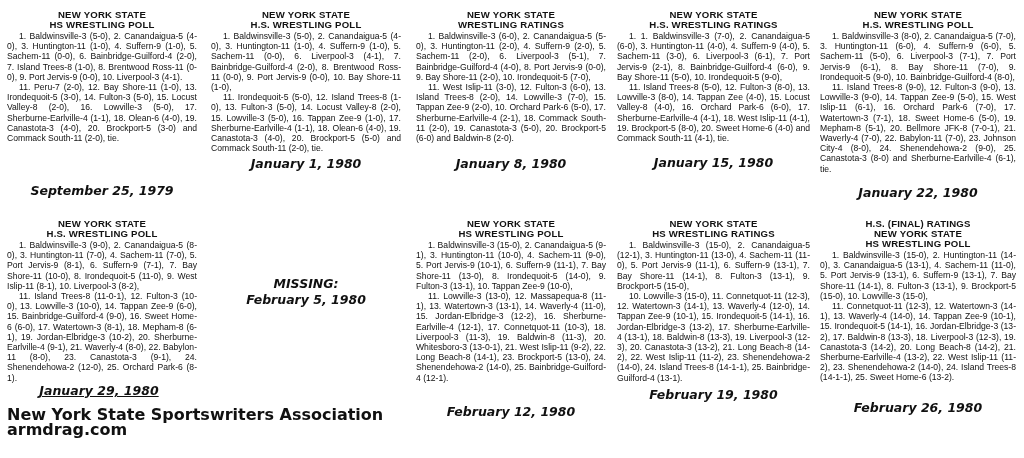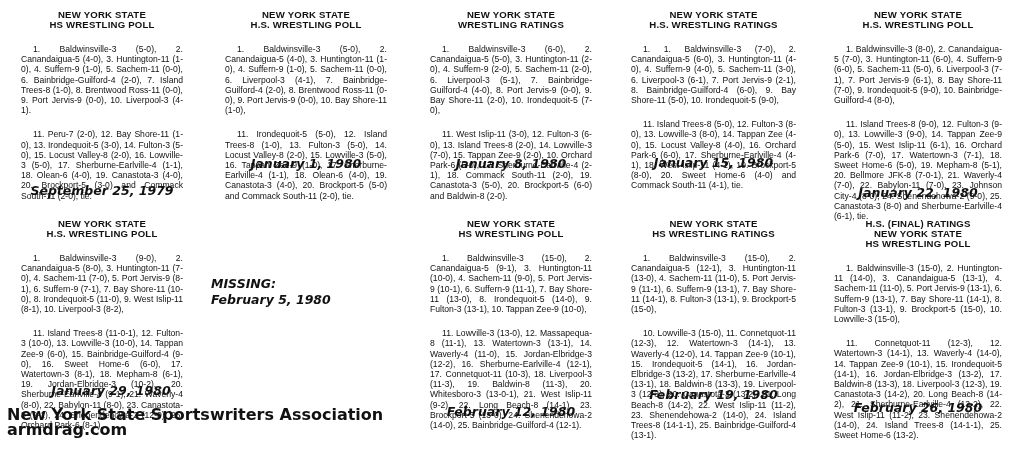--- a/index.html
+++ b/index.html
@@ -1,22 +1,22 @@
 <!DOCTYPE html>
 <html><head>
 <meta charset="utf-8">
 <style>
   html, body { margin:0; padding:0; background:#fff; }
   body { width:1024px; height:458px; position:relative; overflow:hidden; color:#111; }
   .clip { position:absolute; font-family:"Liberation Sans", sans-serif; }
   .clip-head { text-align:center; font-weight:bold; font-size:9.6px; line-height:10px; letter-spacing:0.2px; }
   .clip-body { font-size:8.6px; line-height:10.2px; text-align:justify; margin-top:1px; }
-  .clip-body p { margin:14px; text-indent:12px; }
+  .clip-body p { margin:0; text-indent:12px; }
   .clip-date { position:absolute; font-family:"DejaVu Sans", sans-serif; font-weight:bold; font-style:italic; font-size:12.5px; text-align:center; }
-  .missing { position:absolute; font-family:"DejaVu Sans", sans-serif; font-weight:bold; font-style:italic; font-size:12.5px; text-align:left; line-height:16px; }
+  .missing { position:absolute; font-family:"DejaVu Sans", sans-serif; font-weight:bold; font-style:italic; font-size:12.5px; text-align:center; line-height:16px; }
   .footer { position:absolute; left:7px; top:408px; font-family:"DejaVu Sans", sans-serif; font-weight:bold; font-size:16px; line-height:14.5px; }
 </style>
 </head>
 <body>
 
 <div class="clip" style="left:7px;top:10px;width:190px;">
   <div class="clip-head">
     <div>NEW YORK STATE</div>
     <div>HS WRESTLING POLL</div>
   </div>
@@ -78,21 +78,21 @@
 <div class="clip" style="left:7px;top:219px;width:190px;">
   <div class="clip-head">
     <div>NEW YORK STATE</div>
     <div>H.S. WRESTLING POLL</div>
   </div>
   <div class="clip-body">
     <p>1. Baldwinsville-3 (9-0), 2. Canandaigua-5 (8-0), 3. Huntington-11 (7-0), 4. Sachem-11 (7-0), 5. Port Jervis-9 (8-1), 6. Suffern-9 (7-1), 7. Bay Shore-11 (10-0), 8. Irondequoit-5 (11-0), 9. West Islip-11 (8-1), 10. Liverpool-3 (8-2),</p>
     <p>11. Island Trees-8 (11-0-1), 12. Fulton-3 (10-0), 13. Lowville-3 (10-0), 14. Tappan Zee-9 (6-0), 15. Bainbridge-Guilford-4 (9-0), 16. Sweet Home-6 (6-0), 17. Watertown-3 (8-1), 18. Mepham-8 (6-1), 19. Jordan-Elbridge-3 (10-2), 20. Sherburne-Earlville-4 (9-1), 21. Waverly-4 (8-0), 22. Babylon-11 (8-0), 23. Canastota-3 (9-1), 24. Shenendehowa-2 (12-0), 25. Orchard Park-6 (8-1).</p>
   </div>
 </div>
-<div class="clip-date" style="left:16px;top:383px;width:190px;">January 29, 1980</div>
+<div class="clip-date" style="left:4px;top:383px;width:190px;text-decoration:underline;">January 29, 1980</div>
 
 <div class="missing" style="left:211px;top:276px;width:190px;">
   <div>MISSING:</div>
   <div>February 5, 1980</div>
 </div>
 
 <div class="clip" style="left:416px;top:219px;width:190px;">
   <div class="clip-head">
     <div>NEW YORK STATE</div>
     <div>HS WRESTLING POLL</div>

